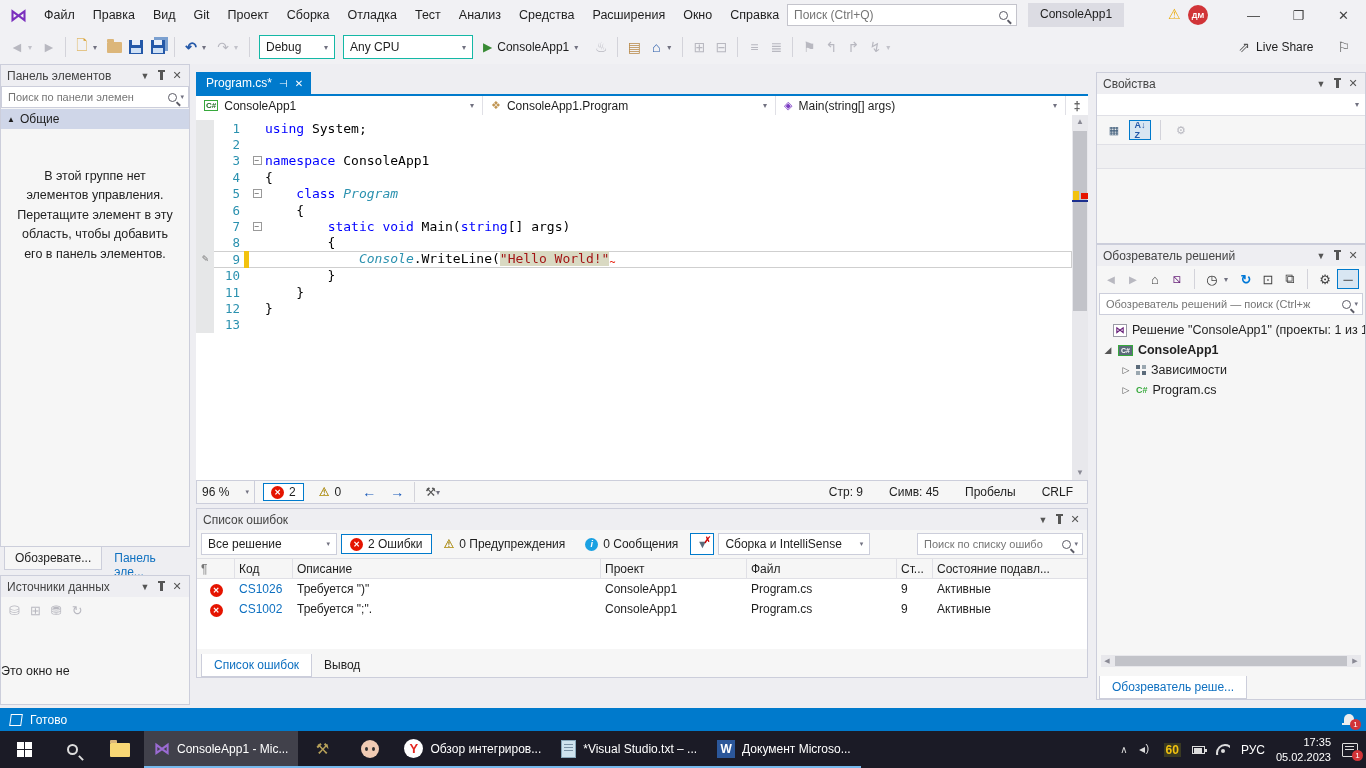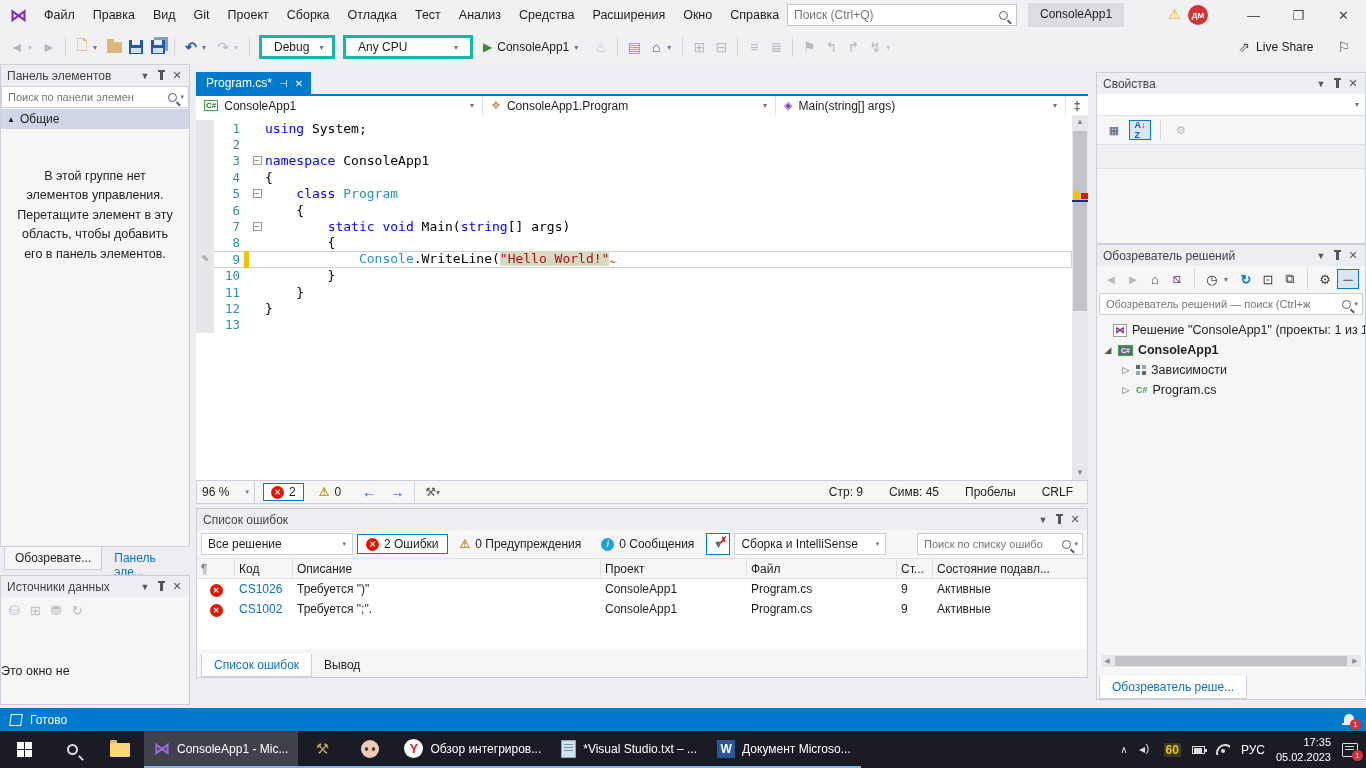--- a/index.html
+++ b/index.html
@@ -21,21 +21,21 @@
   .avatar { position:absolute; left:1188px; top:5px; width:20px; height:20px; border-radius:50%; background:#d13438; color:#fff; font-size:8px; font-weight:bold; display:flex; align-items:center; justify-content:center; }
   .winbtn { position:absolute; top:0; width:45px; height:30px; display:flex; align-items:center; justify-content:center; font-size:13px; color:#444; }
 
   
   #toolbar { left:0; top:30px; width:1366px; height:34px; background:#f1f1f4; display:flex; align-items:center; padding-left:6px; }
   .ticon { width:22px; height:22px; display:inline-flex; align-items:center; justify-content:center; font-size:14px; flex:none; }
   .ticon.dis { color:#b8b8c0; }
   .tsep { width:1px; height:20px; background:#d3d3da; margin:0 5px; flex:none; }
   .tdrop { font-size:8px; color:#717180; width:10px; flex:none; }
   .tdrop.dis { color:#c2c2ca; }
-  .combo { height:24px; background:#fff; border:3px solid #14b8a6; display:flex; align-items:center; padding:0 12px; margin:0 4px; font-size:12px; }
+  .combo { height:24px; background:#fff; border:1px solid #14b8a6; display:flex; align-items:center; padding:0 6px; margin:0 4px; font-size:12px; }
   .combo .car { margin-left:auto; font-size:8px; color:#717180; padding-left:10px; }
   .floppy { width:14px; height:14px; background:#2458a8; position:relative; display:inline-block; }
   .floppy::before { content:""; position:absolute; left:3px; top:0; width:8px; height:5px; background:#e8eef8; }
   .floppy::after { content:""; position:absolute; left:2px; bottom:1px; width:10px; height:5px; background:#cfe0f5; }
   .folder-ico { width:15px; height:11px; background:#dcb67a; border-radius:1px; position:relative; display:inline-block; }
   .folder-ico::before { content:""; position:absolute; top:-3px; left:0; width:7px; height:3px; background:#dcb67a; border-radius:1px 1px 0 0; }
   .runplay { color:#388a34; font-size:12px; margin-right:5px; }
   #livshare { margin-left:auto; display:flex; align-items:center; gap:6px; padding-right:16px; font-size:12px; }
 
   
@@ -80,21 +80,21 @@
   .code-line { display:flex; height:16.4px; align-items:center; white-space:pre; }
   .code-line.current { box-shadow:inset 0 0 0 1px #cfcfcf; }
   .bp-margin { width:18px; align-self:stretch; background:#e6e7e8; flex:none; color:#777; font-size:11px; text-align:center; line-height:16px; }
   .ln { width:30px; text-align:right; color:#2b91af; flex:none; padding-right:4px; font-size:12.5px; }
   .modbar { width:5px; align-self:stretch; flex:none; }
   .modbar.on { background:#f2c20f; }
   .fold { width:16px; flex:none; text-align:center; color:#888; font-size:9px; }
   .fold.box { line-height:9px; }
   .fold.box span { display:inline-block; width:9px; height:9px; border:1px solid #9a9a9a; background:#fff; font-size:8px; line-height:7px; color:#555; }
   .codetxt { white-space:pre; }
-  .tok-k { color:#0000ff; } .tok-p { color:#000; } .tok-t { color:#2b91af; }
+  .tok-k { color:#0000ff; } .tok-p { color:#000; } .tok-t { color:#2b91af;font-style:italic; }
   .tok-s { color:#a31515; background:#d9d9c2; }
   .squig { color:#e51400; font-size:10px; vertical-align:-3px; letter-spacing:-1px; }
 
   #vscroll { left:1072px; top:115px; width:16px; height:365px; background:#e8e8ec; }
   .sarrow { position:absolute; left:0; width:16px; height:14px; color:#8a8a95; font-size:8px; text-align:center; line-height:14px; }
   #vthumb { position:absolute; left:1px; top:16px; width:14px; height:180px; background:#c2c3c9; }
   .mk-y { position:absolute; left:1px; top:76px; width:6px; height:9px; background:#f2c20f; }
   .mk-r { position:absolute; right:0; top:78px; width:7px; height:6px; background:#e51400; }
   .mk-b { position:absolute; left:0; top:85px; width:16px; height:2px; background:#1b2f8f; }
 
@@ -421,21 +421,21 @@
 <div id="errorlist" class="abs">
   <div class="panel-hdr">
     <span class="hdr-title">Список ошибок</span>
     <span class="hicon">▼</span>
     <span class="hicon">
         <span class="pin"></span>
       </span>
     <span class="hicon xg">✕</span>
   </div>
   <div id="el-toolbar">
-    <div class="el-combo" style="width:152px">
+    <div class="el-combo" style="width:136px">
       <span>Все решение</span>
         <span class="car" style="margin-left:auto">▾</span>
     </div>
     <div class="el-chip sel">
       <span class="errico">✕</span>
       <span>2 Ошибки</span>
     </div>
     <div class="el-chip">
       <span class="warnico">⚠</span>
       <span>0 Предупреждения</span>

